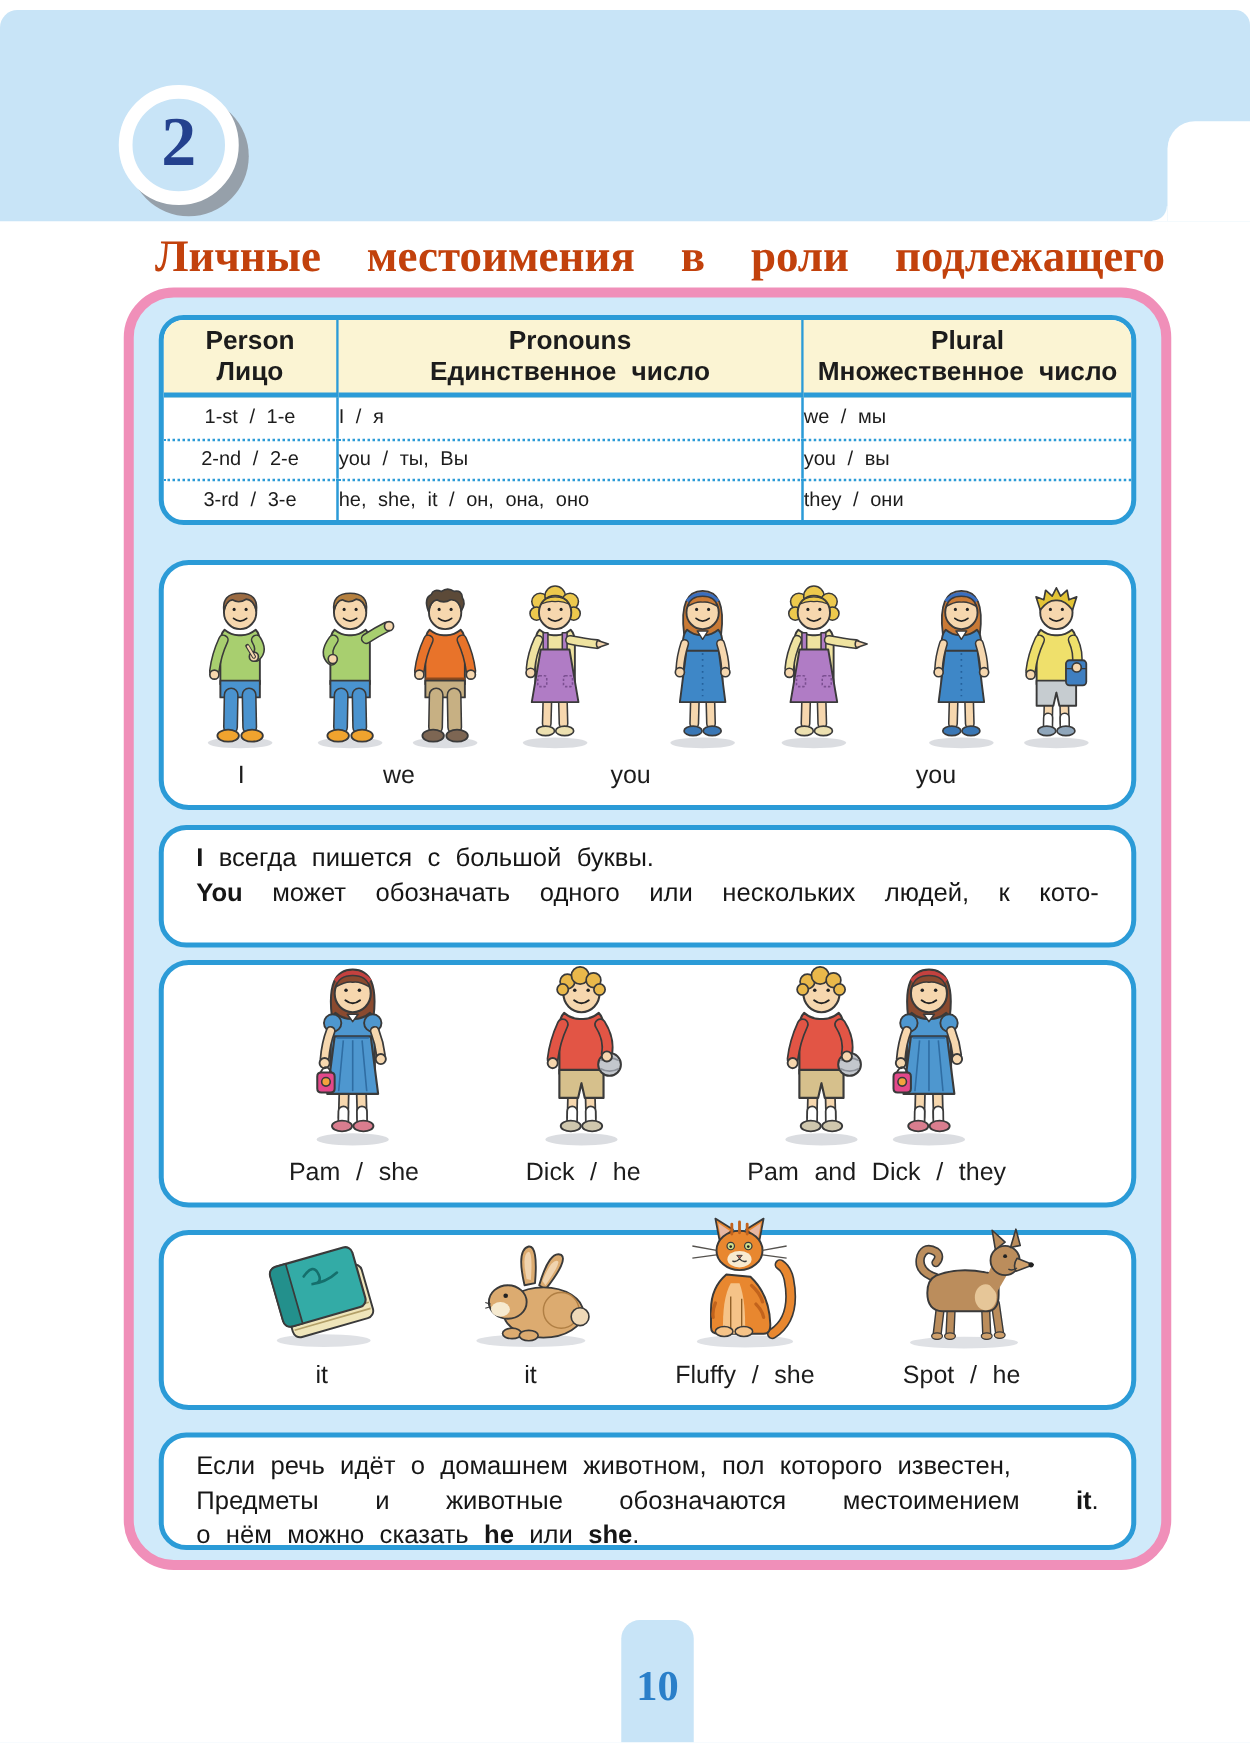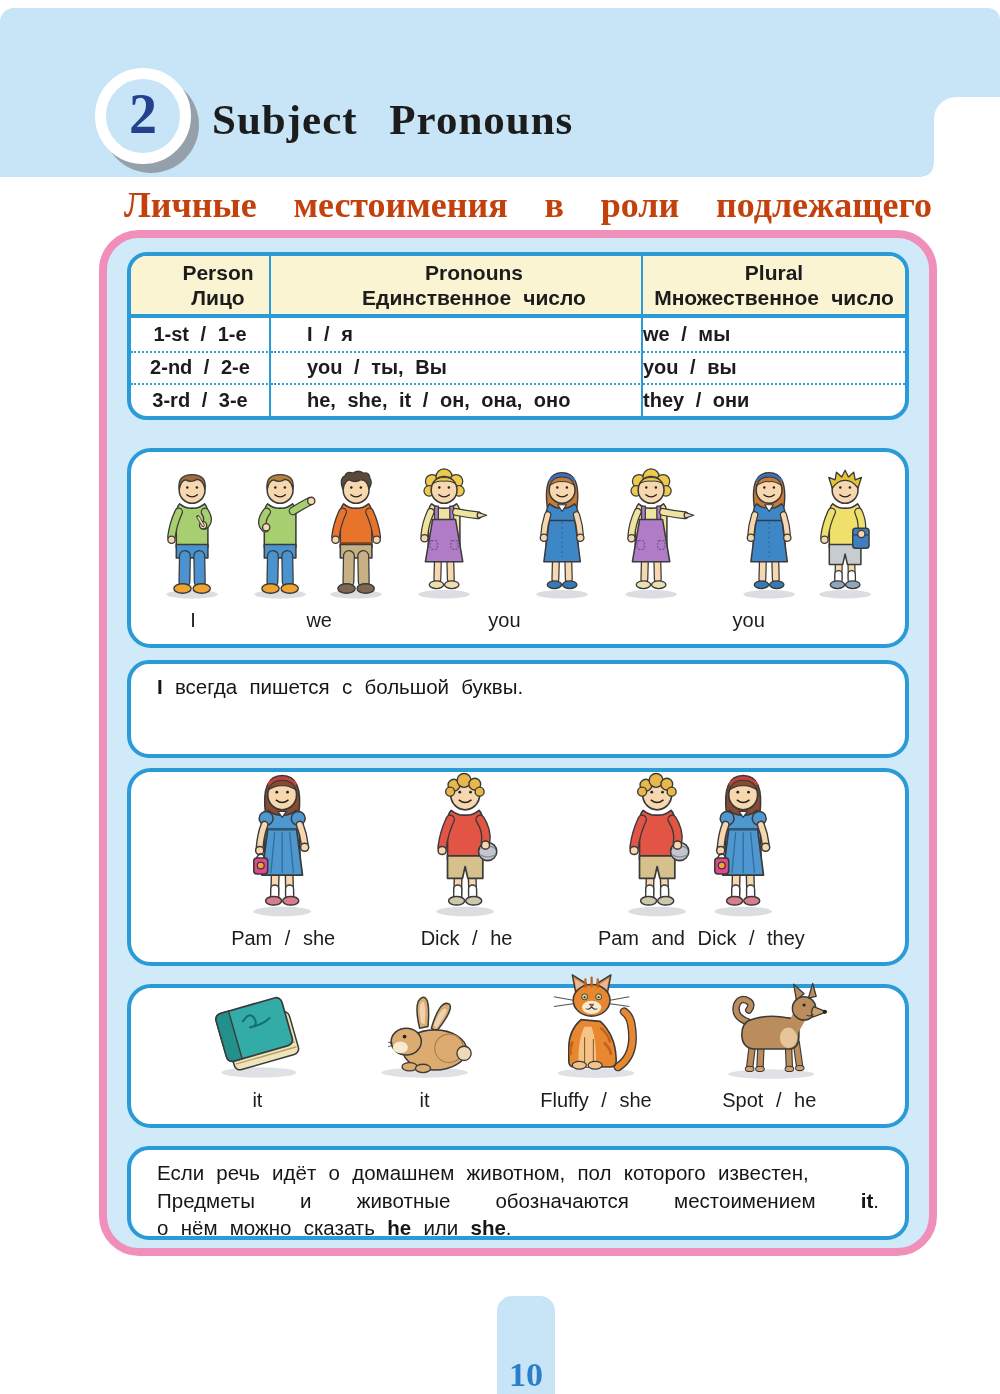--- a/index.html
+++ b/index.html
@@ -28,24 +28,24 @@
 
   
   .frame{position:absolute;left:99px;top:230px;width:822px;height:1010px;background:#d0eafa;
          border:8px solid #f08fb9;border-radius:40px;}
 
   .wbox{position:absolute;background:#ffffff;border:4px solid #2b9bd7;box-sizing:border-box;}
 
   
   .gtable{left:20px;top:14px;width:782px;height:168px;border-radius:20px;overflow:hidden;
           display:grid;grid-template-columns:140px 372px 1fr;grid-template-rows:62px 1fr 1fr 1fr;}
-  .g-cell{display:flex;align-items:center;font-size:20px;color:#1c1c1c;word-spacing:0.3em;font-weight:bold;}
+  .g-cell{display:flex;align-items:center;font-size:16px;color:#1c1c1c;word-spacing:0.3em;}
   .g-th{background:#fbf4d3;border-bottom:4px solid #2b9bd7;flex-direction:column;justify-content:center;
         text-align:center;font-weight:bold;font-size:21px;line-height:25px;}
-  .col1,.col2{border-right:2px solid #2b9bd7;padding-left:36px;}
+  .col1,.col2{border-right:2px solid #2b9bd7;}
   .g-td{}
   .g-td.center{justify-content:center;padding-left:0;}
   .g-td.row2,.g-td.row3{border-top:2px dotted #2b9bd7;}
 
   
   .panel{left:20px;width:782px;border-radius:24px;display:flex;justify-content:space-evenly;
          align-items:stretch;padding:8px 18px;}
   .panel[data-panel="0"]{top:210px;height:200px;}
   .panel[data-panel="1"]{top:530px;height:198px;}
   .panel[data-panel="2"]{top:746px;height:144px;}
@@ -66,39 +66,38 @@
   .note{left:20px;width:782px;border-radius:22px;padding:9px 26px 0 26px;font-size:20.5px;
         color:#161616;line-height:27.5px;word-spacing:0.32em;}
   .note[data-note="0"]{top:422px;height:98px;}
   .note[data-note="1"]{top:908px;height:94px;}
   .note-line{white-space:nowrap;}
   .note-line:nth-child(2){text-align:justify;text-align-last:justify;white-space:normal;}
   .note-line b{font-weight:bold;}
 
   
   .page-tab{position:absolute;left:497px;top:1296px;width:58px;height:98px;background:#c8e4f7;
-        border-radius:15px 15px 0 0;display:flex;justify-content:center;align-items:flex-end;}
+        border-radius:15px 15px 0 0;display:flex;justify-content:center;align-items:center;}
   .page-tab span{font-family:"Liberation Serif",serif;font-weight:bold;font-size:34px;
         color:#2b7fc9;margin-top:10px;}
 </style>
 </head>
 <body>
 
 <div class="page">
 
   <div class="banner">
     <div class="banner-notch"></div>
   </div>
   <div class="banner-fillet"></div>
 
   <div class="badge">
     <span>2</span>
   </div>
 
-  <div class="page-title">Subject Pronouns</div>
   <div class="subtitle">Личные местоимения в роли подлежащего</div>
 
   <div class="frame">
 
     <div class="wbox gtable" id="gtable">
       <div class="g-cell g-th col1">
         <div>Person</div>
         <div>Лицо</div>
       </div>
       <div class="g-cell g-th col2">
@@ -352,20 +351,21 @@
               <circle cx="50" cy="23.5" r="1.3" fill="#222"></circle>
               <path d="M39.5 31 Q45 35.5 50.5 31" fill="none" stroke="#222" stroke-width="1.4" stroke-linecap="round"></path>
               <path d="M31.5 24 L28 13 L34.5 15.5 L36 7.5 L41.5 12.5 L45 5.5 L48.5 12.5 L54 7.5 L55.5 15.5 L62 13 L58.5 24 Q52 15.5 45 16 Q38 15.5 31.5 24 Z" fill="#e3c435" stroke="#3a3a3a" stroke-width="1.4" stroke-linejoin="round"></path>
             </svg>
           </div>
           <div class="p-label">you</div>
         </div>
       </div>
     <div class="wbox note" data-note="0">
         <div class="note-line"><b>I</b><span> всегда пишется с большой буквы.</span></div>
+        <div class="note-line"><b>You</b><span> может обозначать одного или нескольких людей, к кото-</span></div>
       </div>
     <div class="wbox panel" data-panel="1">
         <div class="p-item">
           <div class="figs">
             <svg class="fig fig-pam" viewBox="0 0 92 142" xmlns="http://www.w3.org/2000/svg">
               <ellipse cx="45" cy="135" rx="27" ry="4.5" fill="rgba(110,120,135,.25)"></ellipse>
               <path d="M38.5 100 L38 119" fill="none" stroke="#3a3a3a" stroke-width="8.4" stroke-linecap="round"></path>
               <path d="M38.5 100 L38 119" fill="none" stroke="#f6d7ae" stroke-width="5.8" stroke-linecap="round"></path>
               <path d="M51.5 100 L52 119" fill="none" stroke="#3a3a3a" stroke-width="8.4" stroke-linecap="round"></path>
               <path d="M51.5 100 L52 119" fill="none" stroke="#f6d7ae" stroke-width="5.8" stroke-linecap="round"></path>

